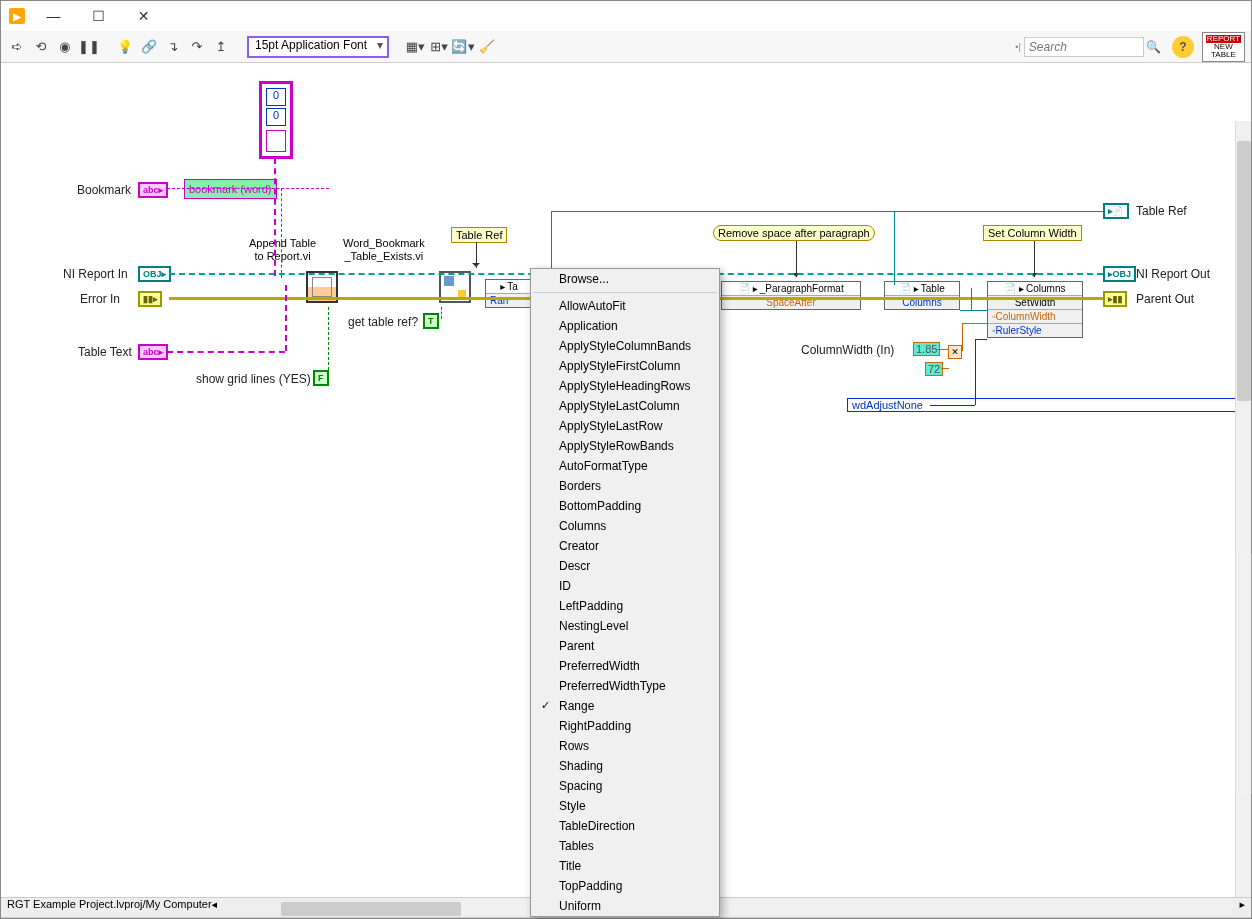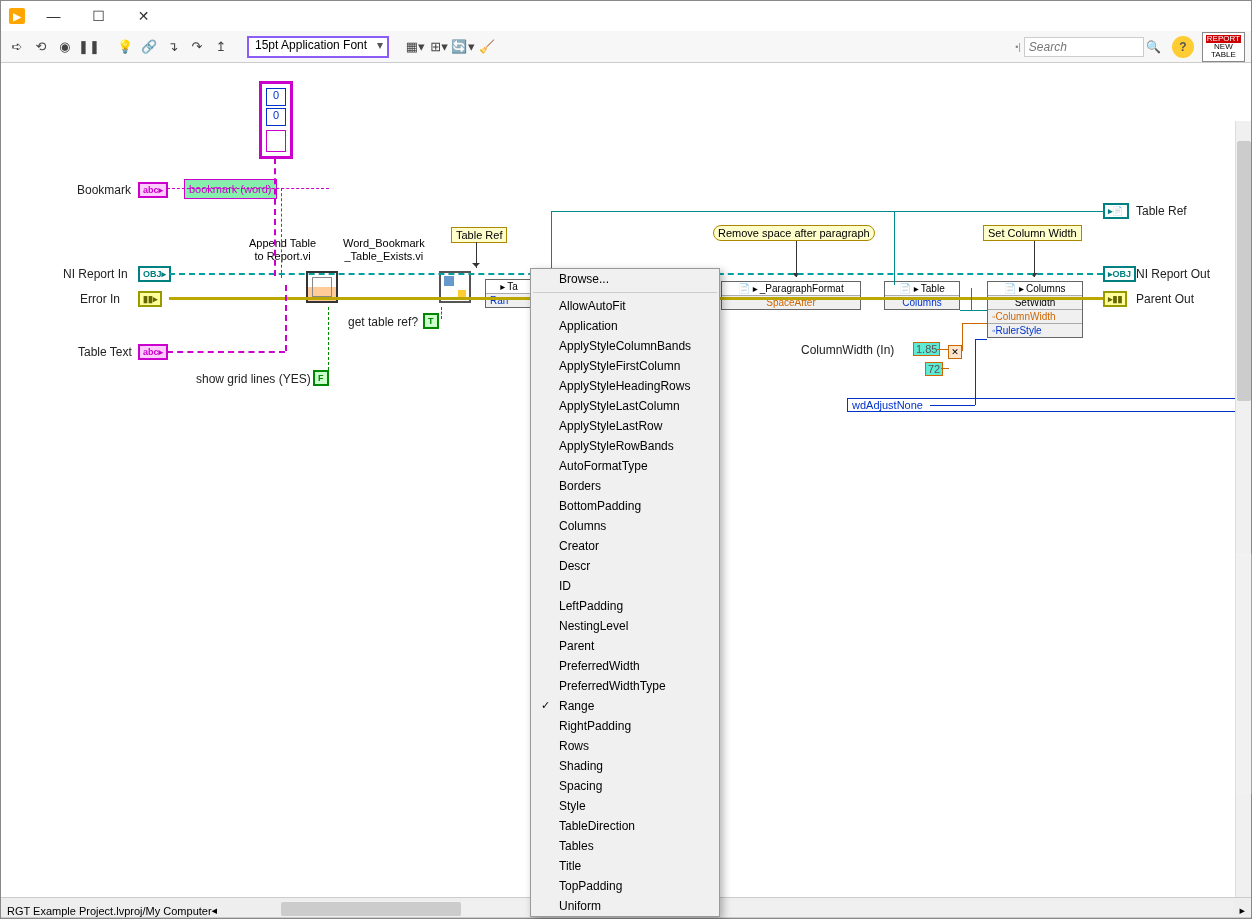--- a/index.html
+++ b/index.html
@@ -235,21 +235,21 @@
 
       <div class="abs wire-h wire-teal" style="left:959px; top:247px; width:27px;"></div>
       <div class="abs wire-v wire-teal" style="left:970px; top:225px; height:22px;"></div>
 
       <div class="scrollbar-v">
           <div class="scroll-thumb-v"></div>
         </div>
 
     </div>
 
-    <div class="abs" style="left:0; right:0; bottom:0; height:20px; background:#eee; display:flex; align-items:flex-end; padding:0 6px; font-size:11px; border-top:1px solid #ccc">
+    <div class="abs" style="left:0; right:0; bottom:0; height:20px; background:#eee; display:flex; align-items:flex-start; padding:0 6px; font-size:11px; border-top:1px solid #ccc">
       <span>RGT Example Project.lvproj/My Computer</span>
       <span class="chev">◂</span>
       <div class="scrollbar-h">
           <div class="scroll-thumb-h"></div>
         </div>
       <span class="chev" style="margin-left:auto">▸</span>
     </div>
   </div>
 
 </div>

